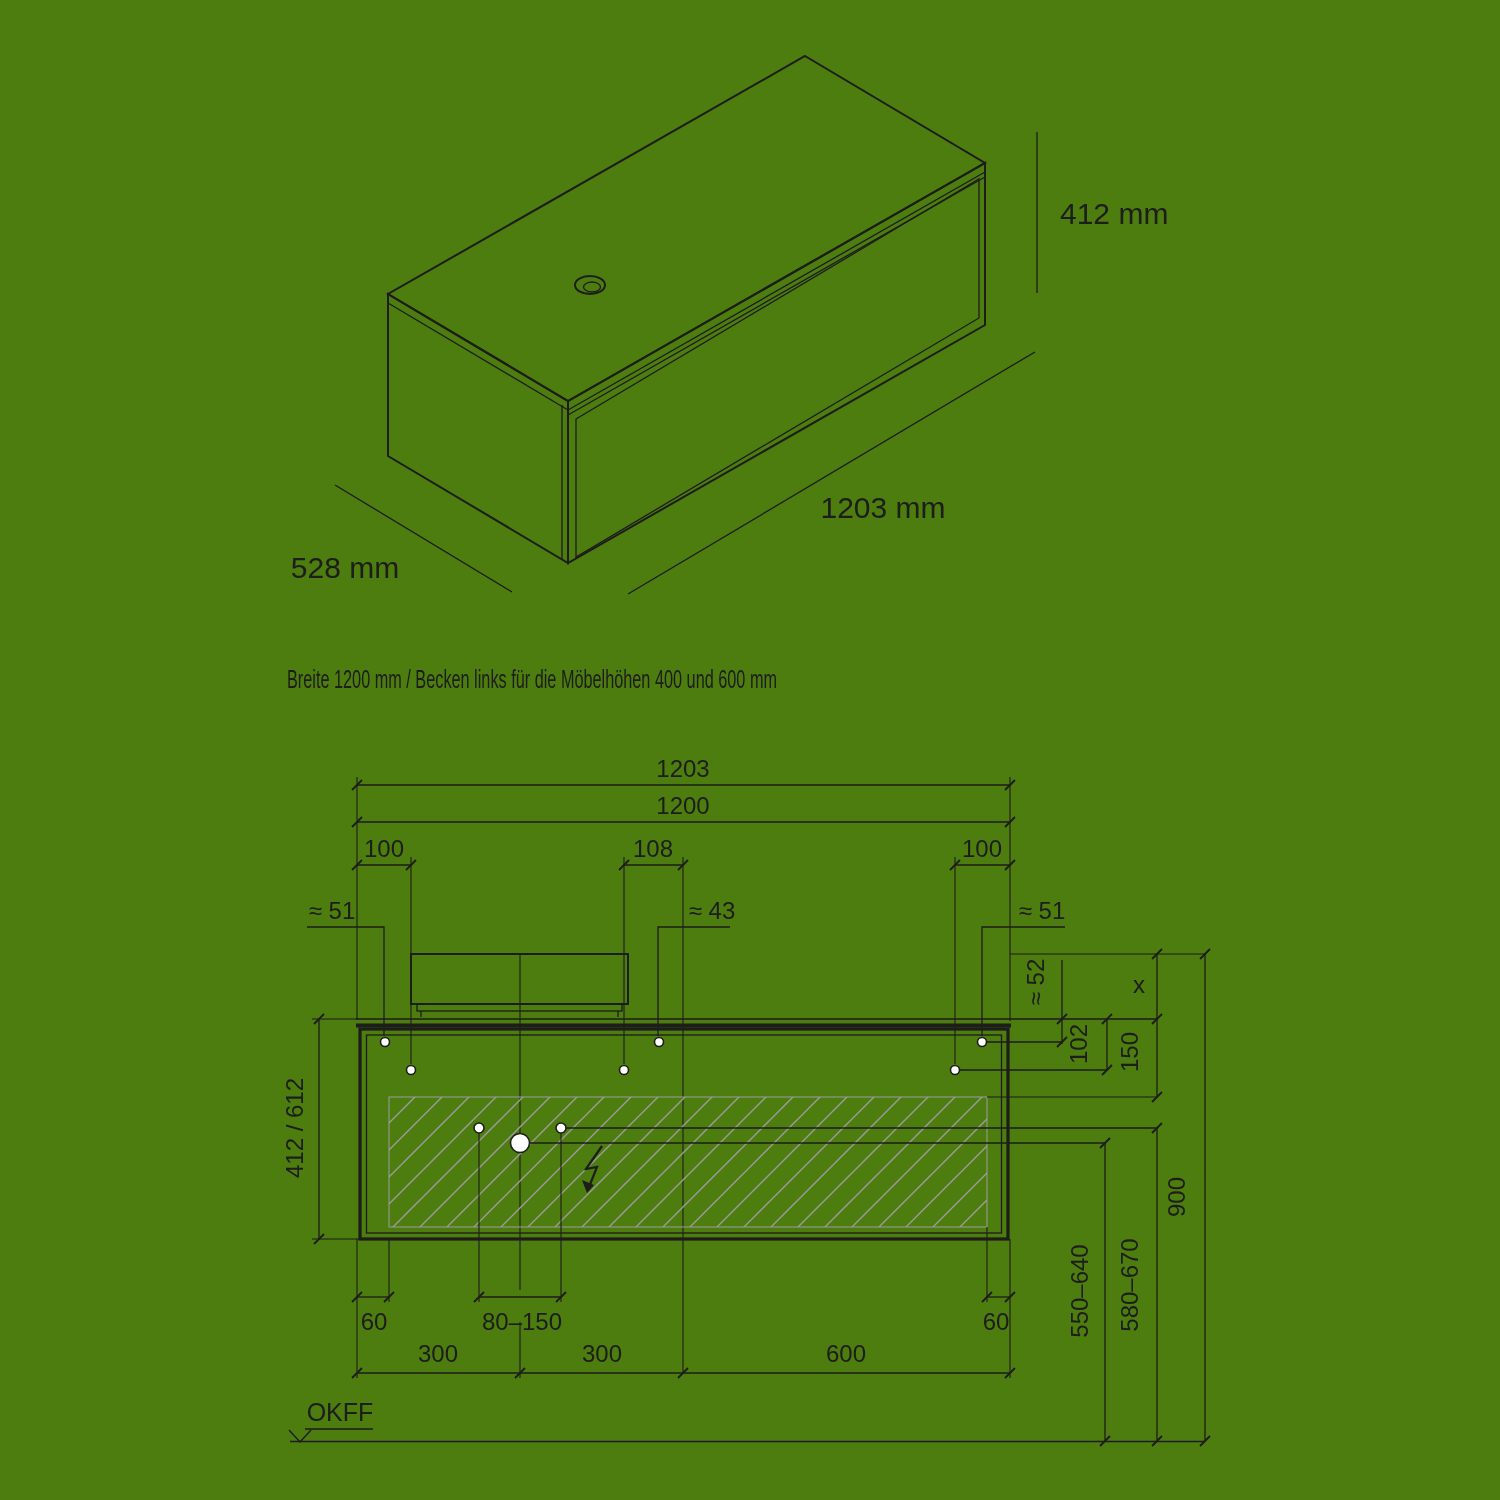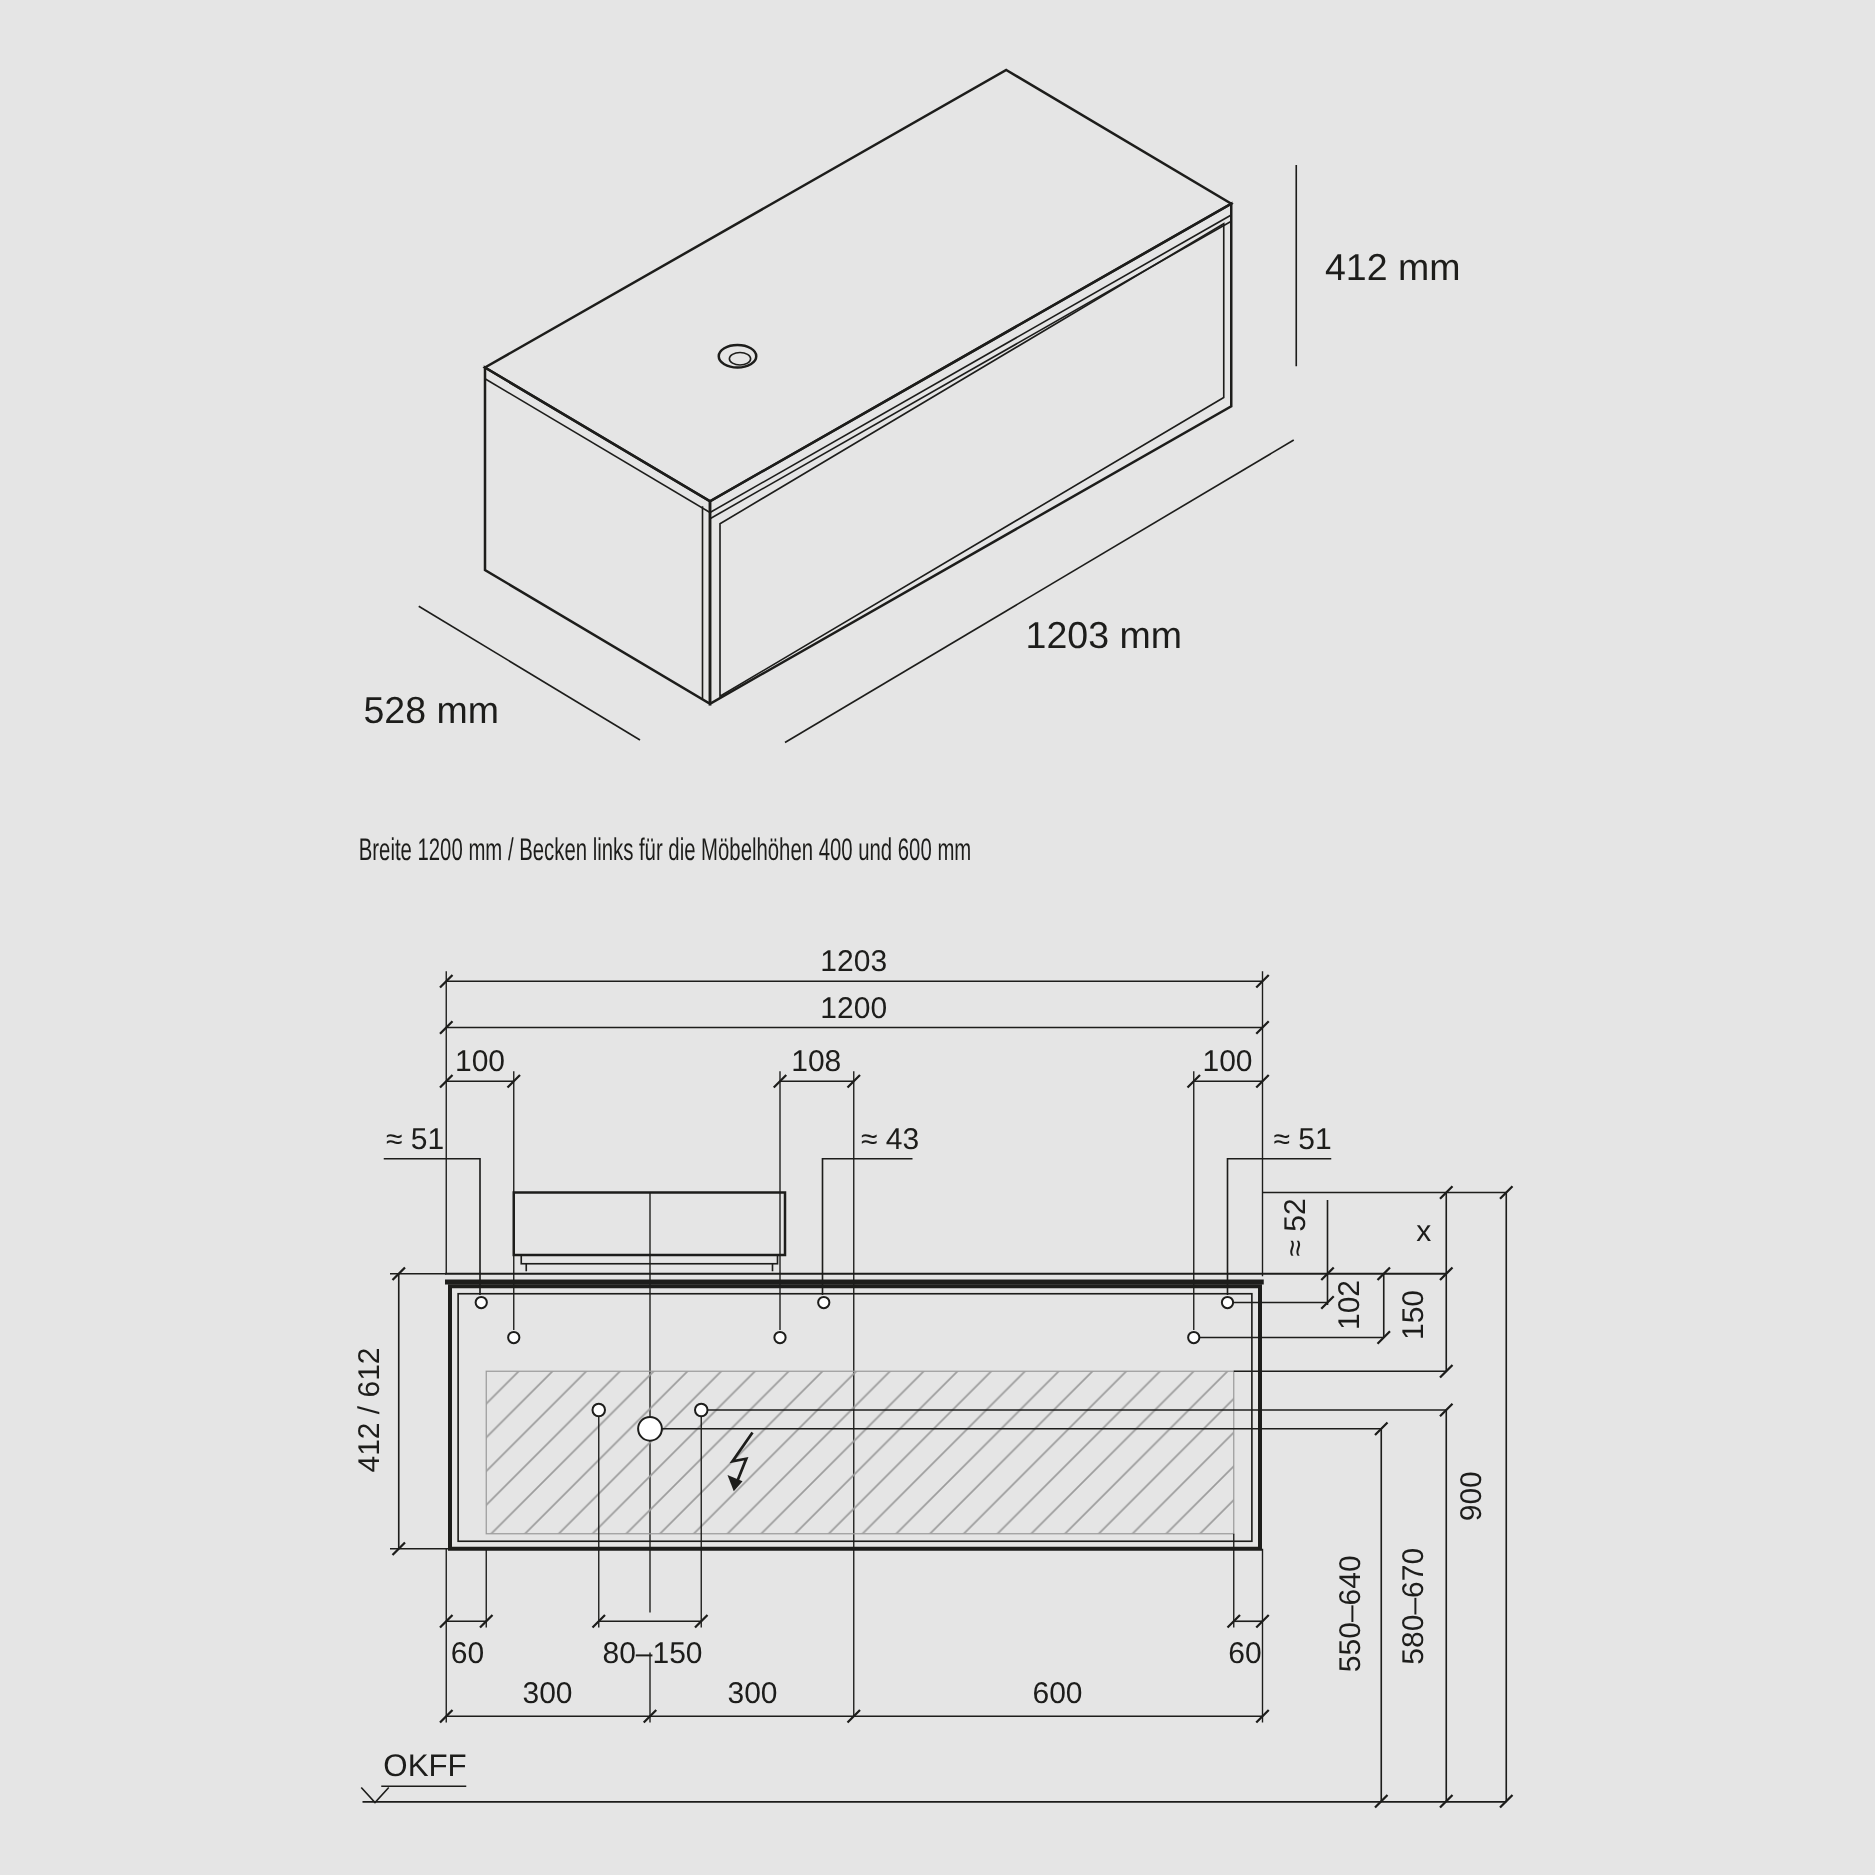--- a/index.html
+++ b/index.html
@@ -1,16 +1,16 @@
 <!DOCTYPE html>
 <html><head>
 <meta charset="utf-8">
 <style>
   html,body{margin:0;padding:0;background:#ffffff;}
-  .page{position:relative;width:1500px;height:1500px;background:#e5e5e5;overflow:hidden;}
+  .page{position:relative;width:1500px;height:1500px;background:#4d7c0f;overflow:hidden;}
   svg{display:block;}
   text{font-family:"Liberation Sans", sans-serif;fill:#1d1d1b;}
   .dim{font-size:24px;}
   .iso-label{font-size:30px;}
   .caption-text{font-size:25px;}
   .okff{font-size:25px;}
   .ln{stroke:#1d1d1b;fill:none;}
   .w1{stroke-width:1.1;}
   .w13{stroke-width:1.3;}
   .w15{stroke-width:1.5;}

